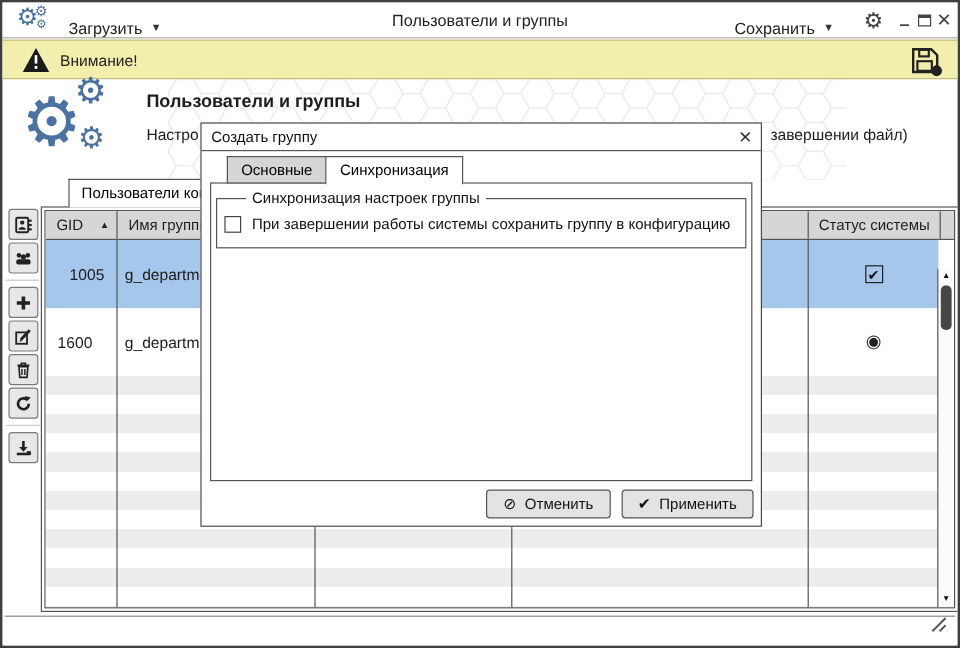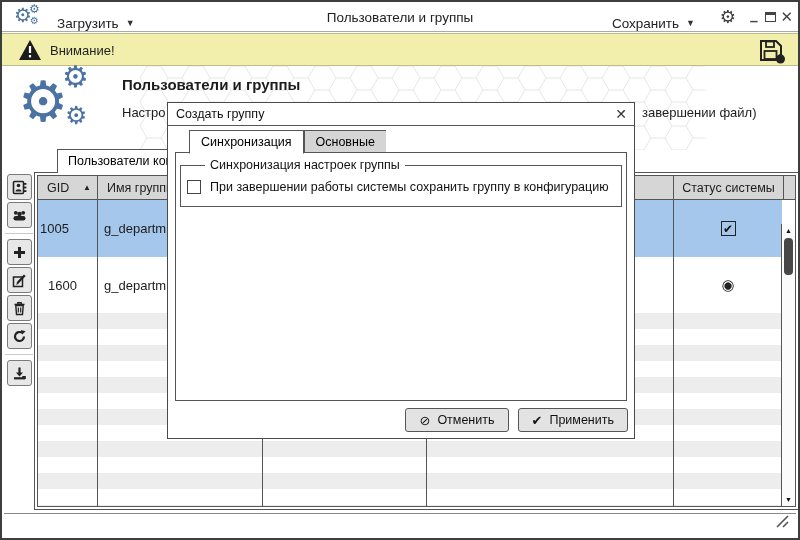--- a/index.html
+++ b/index.html
@@ -246,21 +246,21 @@
       <div class="tbody">
         <div class="row-sel"></div>
         <div class="row-2"></div>
         <div class="stripes"></div>
 
         <div class="vline" style="left:59px"></div>
         <div class="vline" style="left:224px"></div>
         <div class="vline" style="left:388px"></div>
         <div class="vline" style="left:635px"></div>
 
-        <div class="cell" style="left:2px; top:21px;">1005</div>
+        <div class="cell" style="left:20px; top:21px;">1005</div>
         <div class="cell" style="left:66px; top:21px; width:152px;">g_departm</div>
         <div class="statcell" style="top:21px">
           <span class="cbx">
               <span>✔</span>
             </span>
         </div>
 
         <div class="cell" style="left:10px; top:78px;">1600</div>
         <div class="cell" style="left:66px; top:78px; width:152px;">g_departm</div>
         <div class="statcell" style="top:77px">
@@ -283,22 +283,22 @@
       </svg>
     </span>
   </div>
 
   <div class="dialog">
     <div class="dlg-title">
       <span>Создать группу</span>
       <span class="dlg-close">✕</span>
     </div>
     <div class="dlg-tabs">
+      <div class="dtab dtab-inactive">Основные</div>
       <div class="dtab dtab-active">Синхронизация</div>
-      <div class="dtab dtab-inactive">Основные</div>
     </div>
     <div class="dlg-panel">
       <fieldset class="dlg-fieldset">
         <legend>Синхронизация настроек группы</legend>
         <div class="dlg-checkrow">
           <span class="dlg-cbx"></span>
           <span class="dlg-cbx-label">При завершении работы системы сохранить группу в конфигурацию</span>
         </div>
       </fieldset>
     </div>

